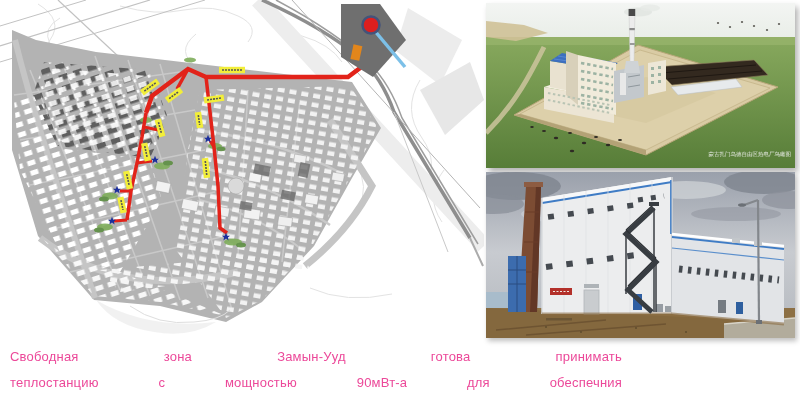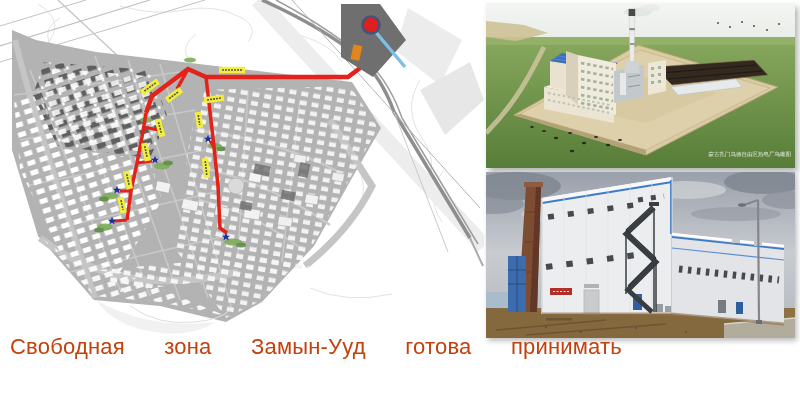--- a/index.html
+++ b/index.html
@@ -5,22 +5,22 @@
   html,body{margin:0;padding:0;width:800px;height:420px;background:#ffffff;overflow:hidden;
     font-family:"Liberation Sans",sans-serif;}
   .slide{position:relative;width:800px;height:420px;background:#fff;}
   figure{margin:0;padding:0;}
   .map-fig{position:absolute;left:0;top:0;width:484px;height:346px;}
   .img-top{position:absolute;left:486px;top:3px;width:309px;height:165px;
     box-shadow:3px 4px 6px rgba(0,0,0,.30);}
   .img-bottom{position:absolute;left:486px;top:172px;width:309px;height:166px;
     box-shadow:2px 3px 5px rgba(0,0,0,.25);}
   .img-top svg,.img-bottom svg,.map-fig svg{display:block;}
-  .slide-text{position:absolute;left:10px;top:334px;width:612px;color:#c2410c;
-    font-size:22px;line-height:25.5px;font-weight:400;letter-spacing:.2px;}
+  .slide-text{position:absolute;left:10px;top:344px;width:612px;color:#ec4899;
+    font-size:13px;line-height:25.5px;font-weight:400;letter-spacing:.2px;}
   .slide-text p{margin:0;text-align:justify;text-align-last:justify;white-space:nowrap0;}
 </style>
 </head>
 <body>
 
 <div class="slide">
 
   <figure class="map-fig">
     <svg width="484" height="346" viewBox="0 0 484 346" xmlns="http://www.w3.org/2000/svg">
       <defs>
@@ -408,15 +408,16 @@
         <line x1="272" y1="28" x2="273" y2="150" stroke="#83878c" stroke-width="2.2"></line>
         <path d="M272,28 L258,33" stroke="#83878c" stroke-width="2" fill="none"></path>
         <ellipse cx="256" cy="33" rx="4" ry="1.8" fill="#6b7076"></ellipse>
         <rect x="270" y="148" width="6" height="4" fill="#6b7076"></rect>
       </g>
     </svg>
   </figure>
 
   <div class="slide-text">
     <p>Свободная зона Замын-Ууд готова принимать</p>
+    <p>теплостанцию с мощностью 90мВт-а для обеспечния</p>
   </div>
 
 </div>
 
 </body></html>

